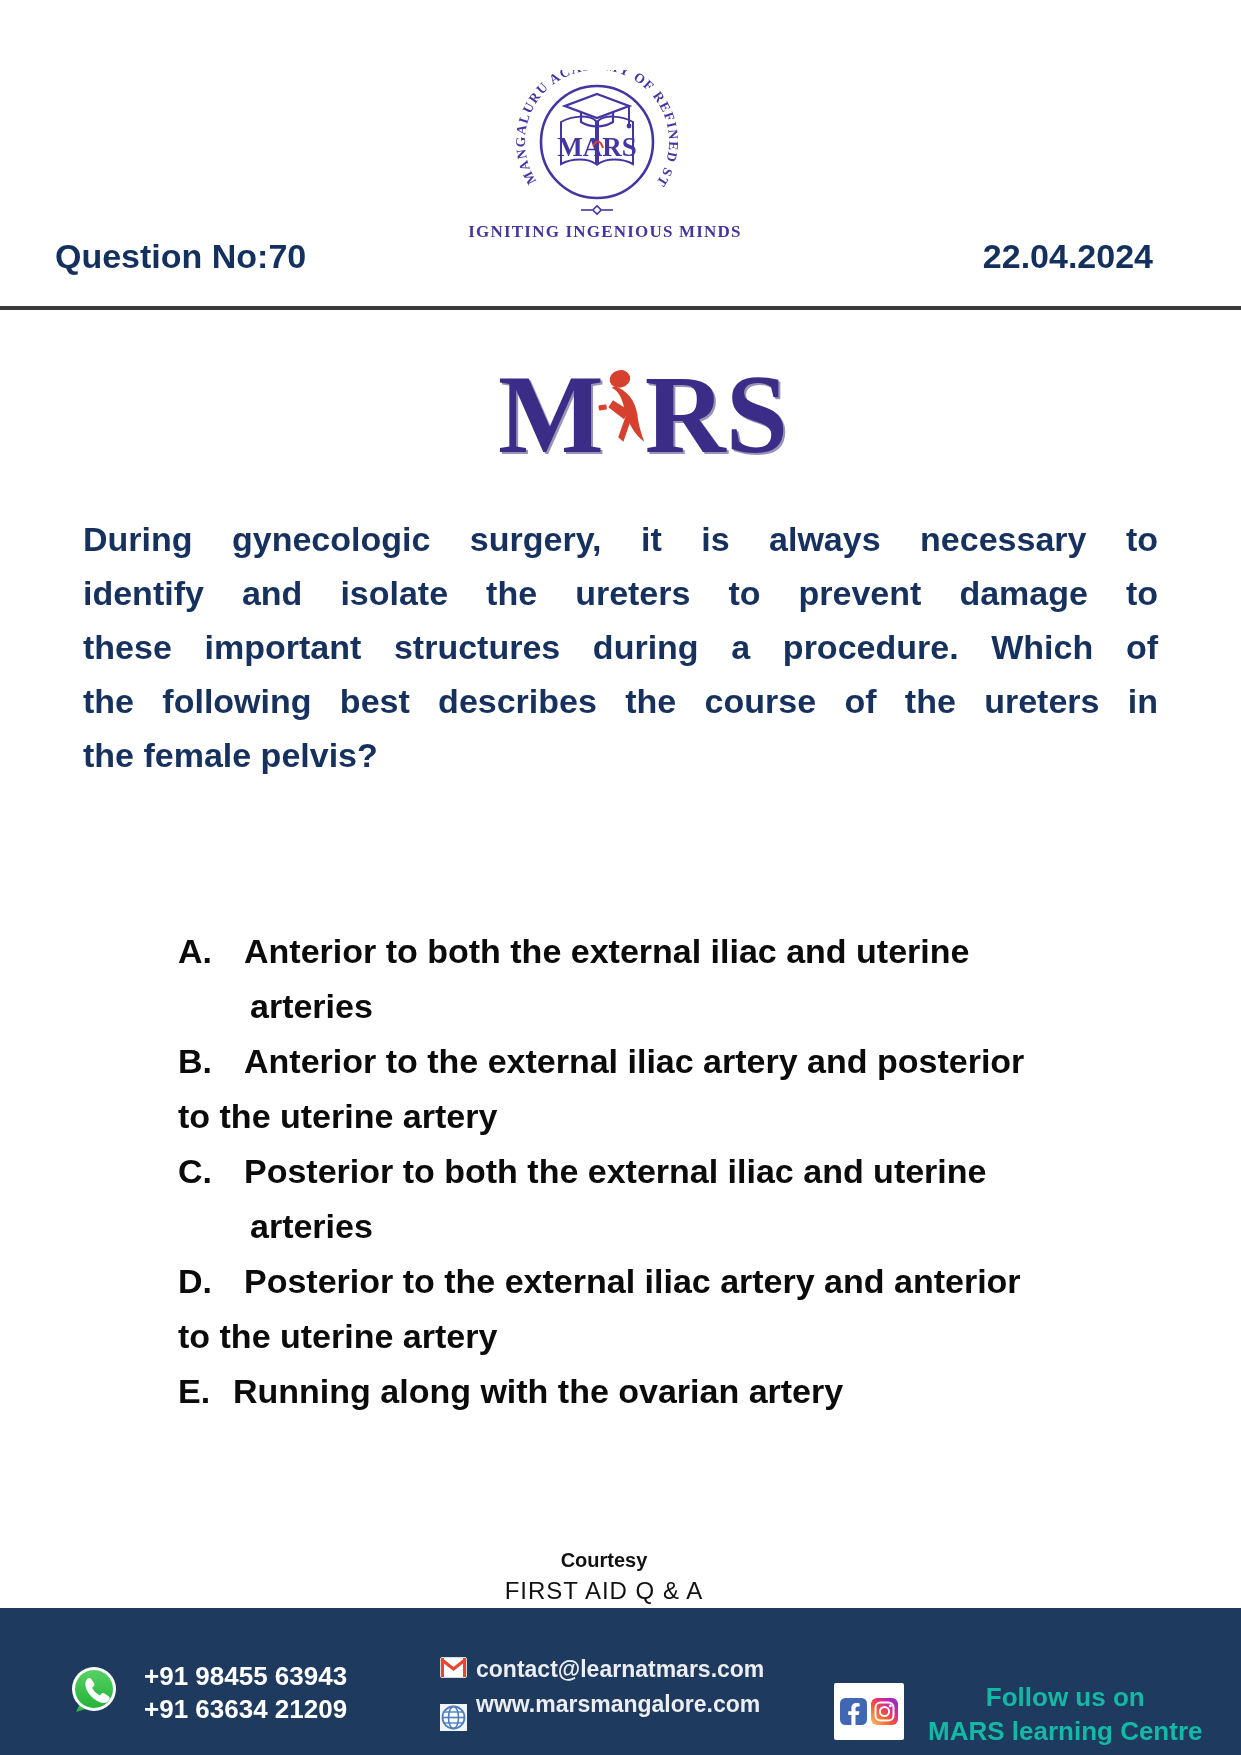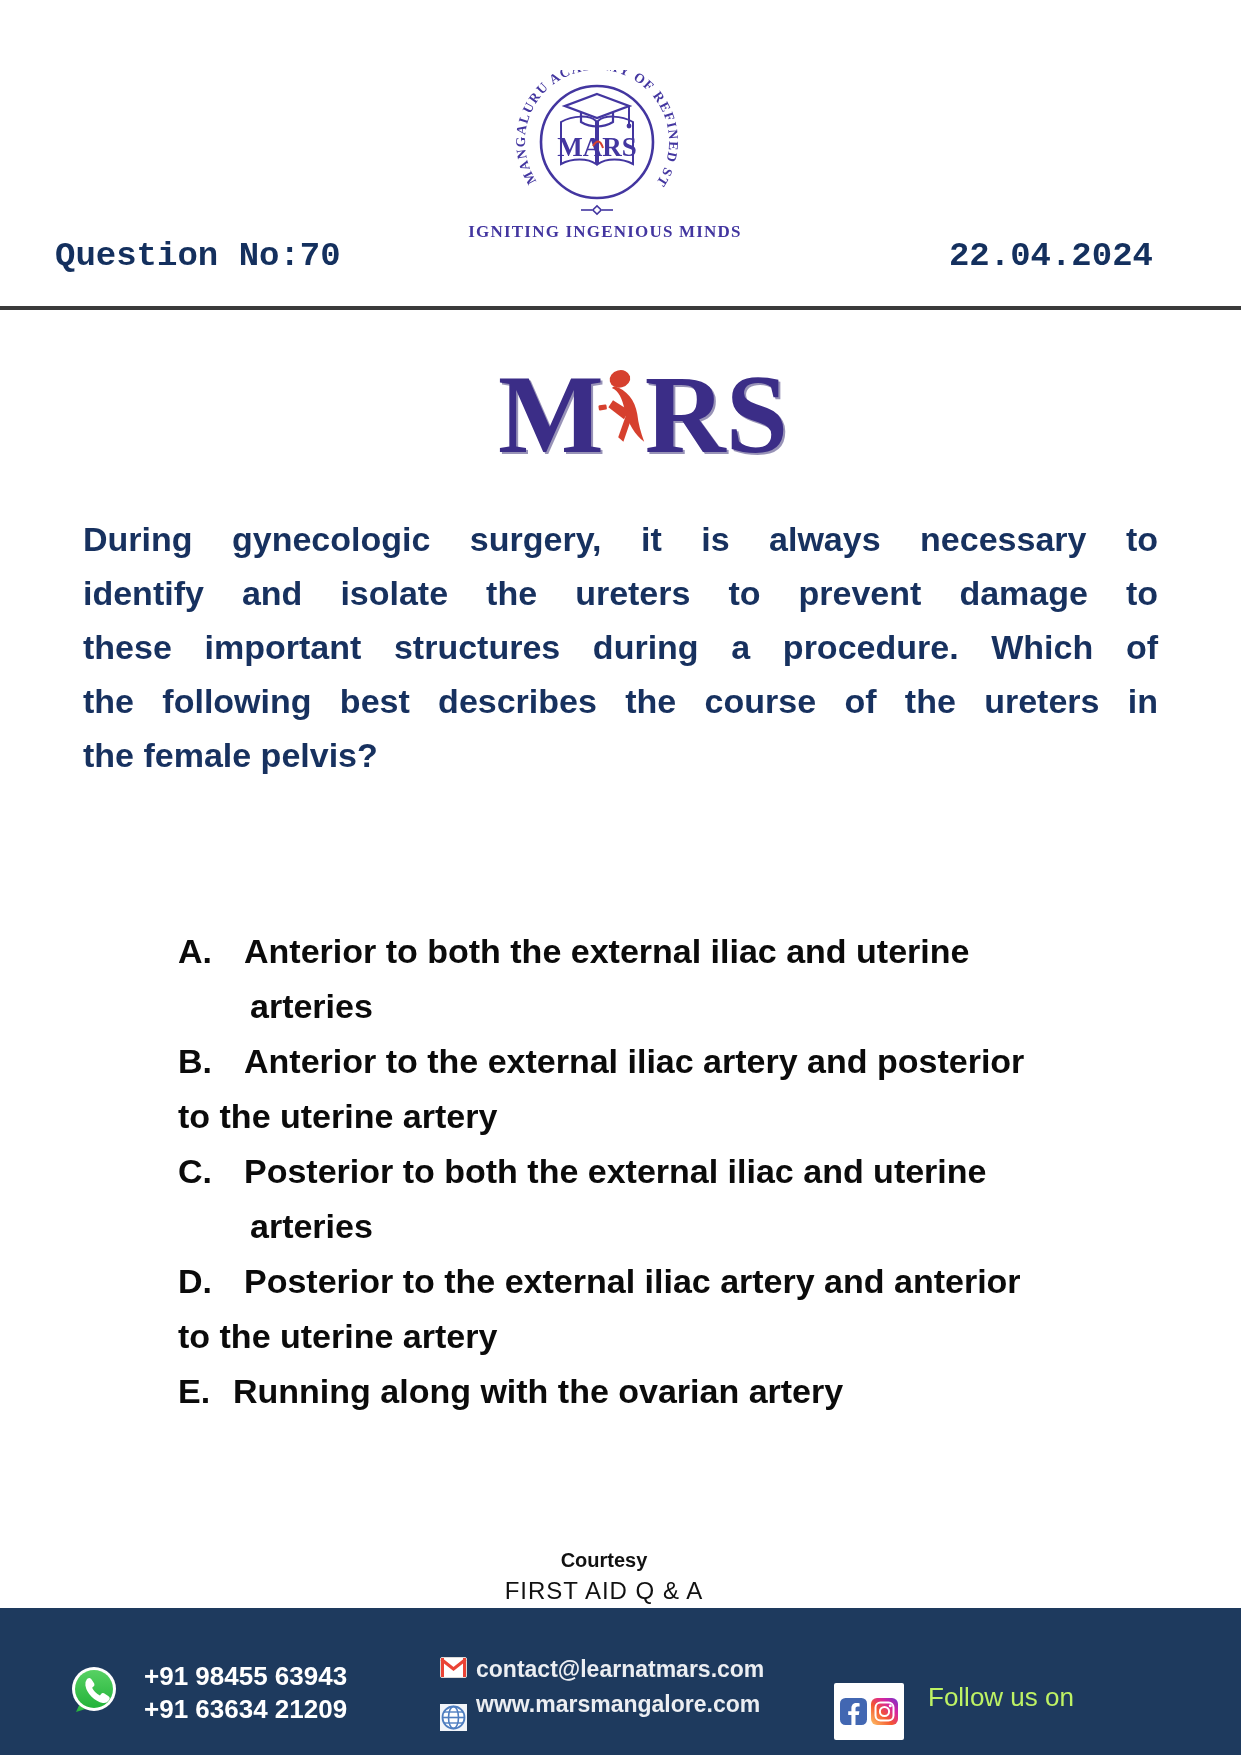--- a/index.html
+++ b/index.html
@@ -10,21 +10,21 @@
 
   
   #emblem { left:497px; top:70px; width:200px; height:152px; }
   #emblem-tagline { left:405px; top:222px; width:400px; text-align:center;
     font-family:"Liberation Serif", serif; font-weight:bold; font-size:17px;
     letter-spacing:1.2px; color:#4336a0; }
 
   
   #header-row { left:55px; top:237px; width:1098px; display:flex;
     justify-content:space-between; align-items:baseline;
-    font-family:Liberation Mono, monospace; font-weight:bold; font-size:34px;
+    font-family:Liberation Sans, sans-serif; font-weight:bold; font-size:34px;
     color:#14305e; }
   #header-rule { left:0; top:306px; width:1241px; height:4px; background:#3a3a3a; }
 
   
   #brand-logo { left:498px; top:338px; width:290px; height:132px; display:flex;
     align-items:flex-end; font-family:"Liberation Serif", serif;
     font-weight:bold; font-size:112px; line-height:1; color:#3b2d87; }
   #brand-logo .letter { text-shadow:2px 2px 0 rgba(26,16,96,.45); }
   #brand-figure { width:92px; height:128px; margin:0 -6px; }
 
@@ -53,21 +53,21 @@
   #wa-icon { left:70px; top:58px; width:48px; height:48px; }
   #phones { left:144px; top:52px; color:#ffffff; font-weight:bold;
     font-size:26px; line-height:33px; }
   #gmail-icon { left:440px; top:49px; width:27px; height:21px; }
   #email-text { left:476px; top:48px; color:#eceef2; font-weight:600; font-size:23px; }
   #globe-icon { left:440px; top:96px; width:27px; height:27px; }
   #website-text { left:476px; top:83px; color:#eceef2; font-weight:600; font-size:23px; }
   #social-card { left:834px; top:75px; width:70px; height:57px; background:#ffffff;
     border-radius:2px; display:flex; align-items:center; justify-content:center; gap:4px; }
   #fb-icon, #ig-icon { width:27px; height:27px; }
-  #follow-text { left:928px; top:72px; color:#bef264; font-weight:normal;
+  #follow-text { left:928px; top:72px; color:#14b8a6; font-weight:bold;
     font-size:26px; line-height:34px;text-align:center; }
 </style>
 </head>
 <body>
 
 <svg id="emblem" class="abs" viewBox="0 0 200 152" aria-hidden="true">
   <defs>
     <path id="arcPath" d="M 41,113 A 72,72 0 1 1 159,113" fill="none"></path>
   </defs>
   <circle cx="100" cy="72" r="56" fill="none" stroke="#4336a0" stroke-width="2.6"></circle>
@@ -218,14 +218,15 @@
       </defs>
       <rect x="0" y="0" width="27" height="27" rx="6" fill="url(#iggrad)"></rect>
       <rect x="4.5" y="4.5" width="18" height="18" rx="5" fill="none" stroke="#ffffff" stroke-width="2"></rect>
       <circle cx="13.5" cy="13.5" r="4.6" fill="none" stroke="#ffffff" stroke-width="2"></circle>
       <circle cx="19.3" cy="7.8" r="1.5" fill="#ffffff"></circle>
     </svg>
   </div>
 
   <div id="follow-text" class="abs">
     <div>Follow us on</div>
+    <div>MARS learning Centre</div>
   </div>
 </div>
 
 </body></html>

